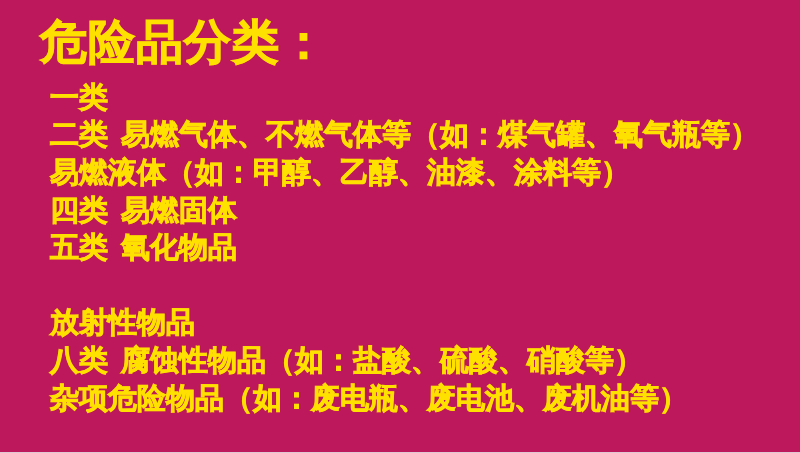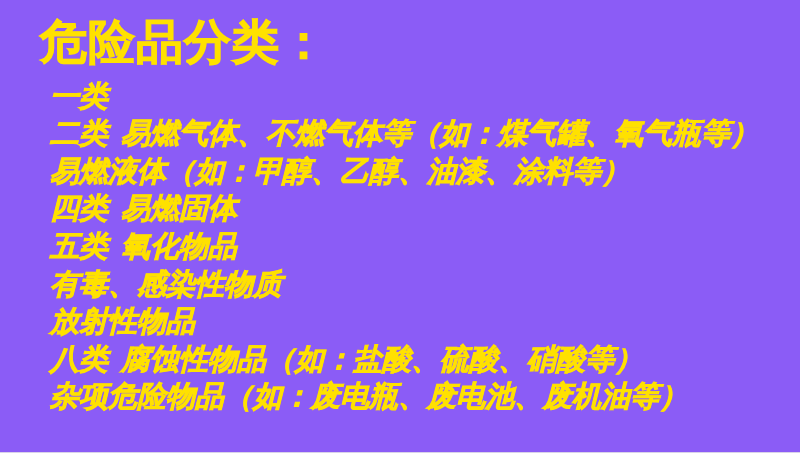--- a/index.html
+++ b/index.html
@@ -1,21 +1,21 @@
 <!DOCTYPE html>
 <html><head>
 <meta charset="utf-8">
 <style>
   * { box-sizing: border-box; }
   html, body { margin: 0; padding: 0; }
   .poster {
     position: relative;
     width: 800px;
     height: 453px;
-    background: #8b5cf6;
+    background: #be185d;
     overflow: hidden;
     font-family: "Liberation Sans", sans-serif;
     font-weight: bold;
   }
   .poster-title {
     position: absolute;
     left: 40px;
     top: 14px;
     margin: 0;
     font-size: 47px;
@@ -26,27 +26,26 @@
     white-space: nowrap;
   }
   .category-list {
     position: absolute;
     left: 50px;
     top: 79px;
     right: 0;
   }
   .category-row {
     display: flex;
-    align-items: flex-end;
+    align-items: center;
     height: 37.6px;
     font-size: 29px;
     color: #ffe100;
     -webkit-text-stroke: 0.8px #ffe100;
     white-space: nowrap;
-    font-style: italic;
   }
   .category-num {
     margin-right: 13px;
     flex: 0 0 auto;
   }
   .category-desc {
     flex: 0 0 auto;
   }
   .bottom-edge {
     position: absolute;
@@ -84,21 +83,20 @@
       <span class="category-num">四类</span>
       <span class="category-desc">易燃固体</span>
     </div>
 
     <div class="category-row">
       <span class="category-num">五类</span>
       <span class="category-desc">氧化物品</span>
     </div>
 
     <div class="category-row">
-      <span class="category-desc">有毒、感染性物质</span>
     </div>
 
     <div class="category-row">
       <span class="category-desc">放射性物品</span>
     </div>
 
     <div class="category-row">
       <span class="category-num">八类</span>
       <span class="category-desc">腐蚀性物品（如：盐酸、硫酸、硝酸等）</span>
     </div>

